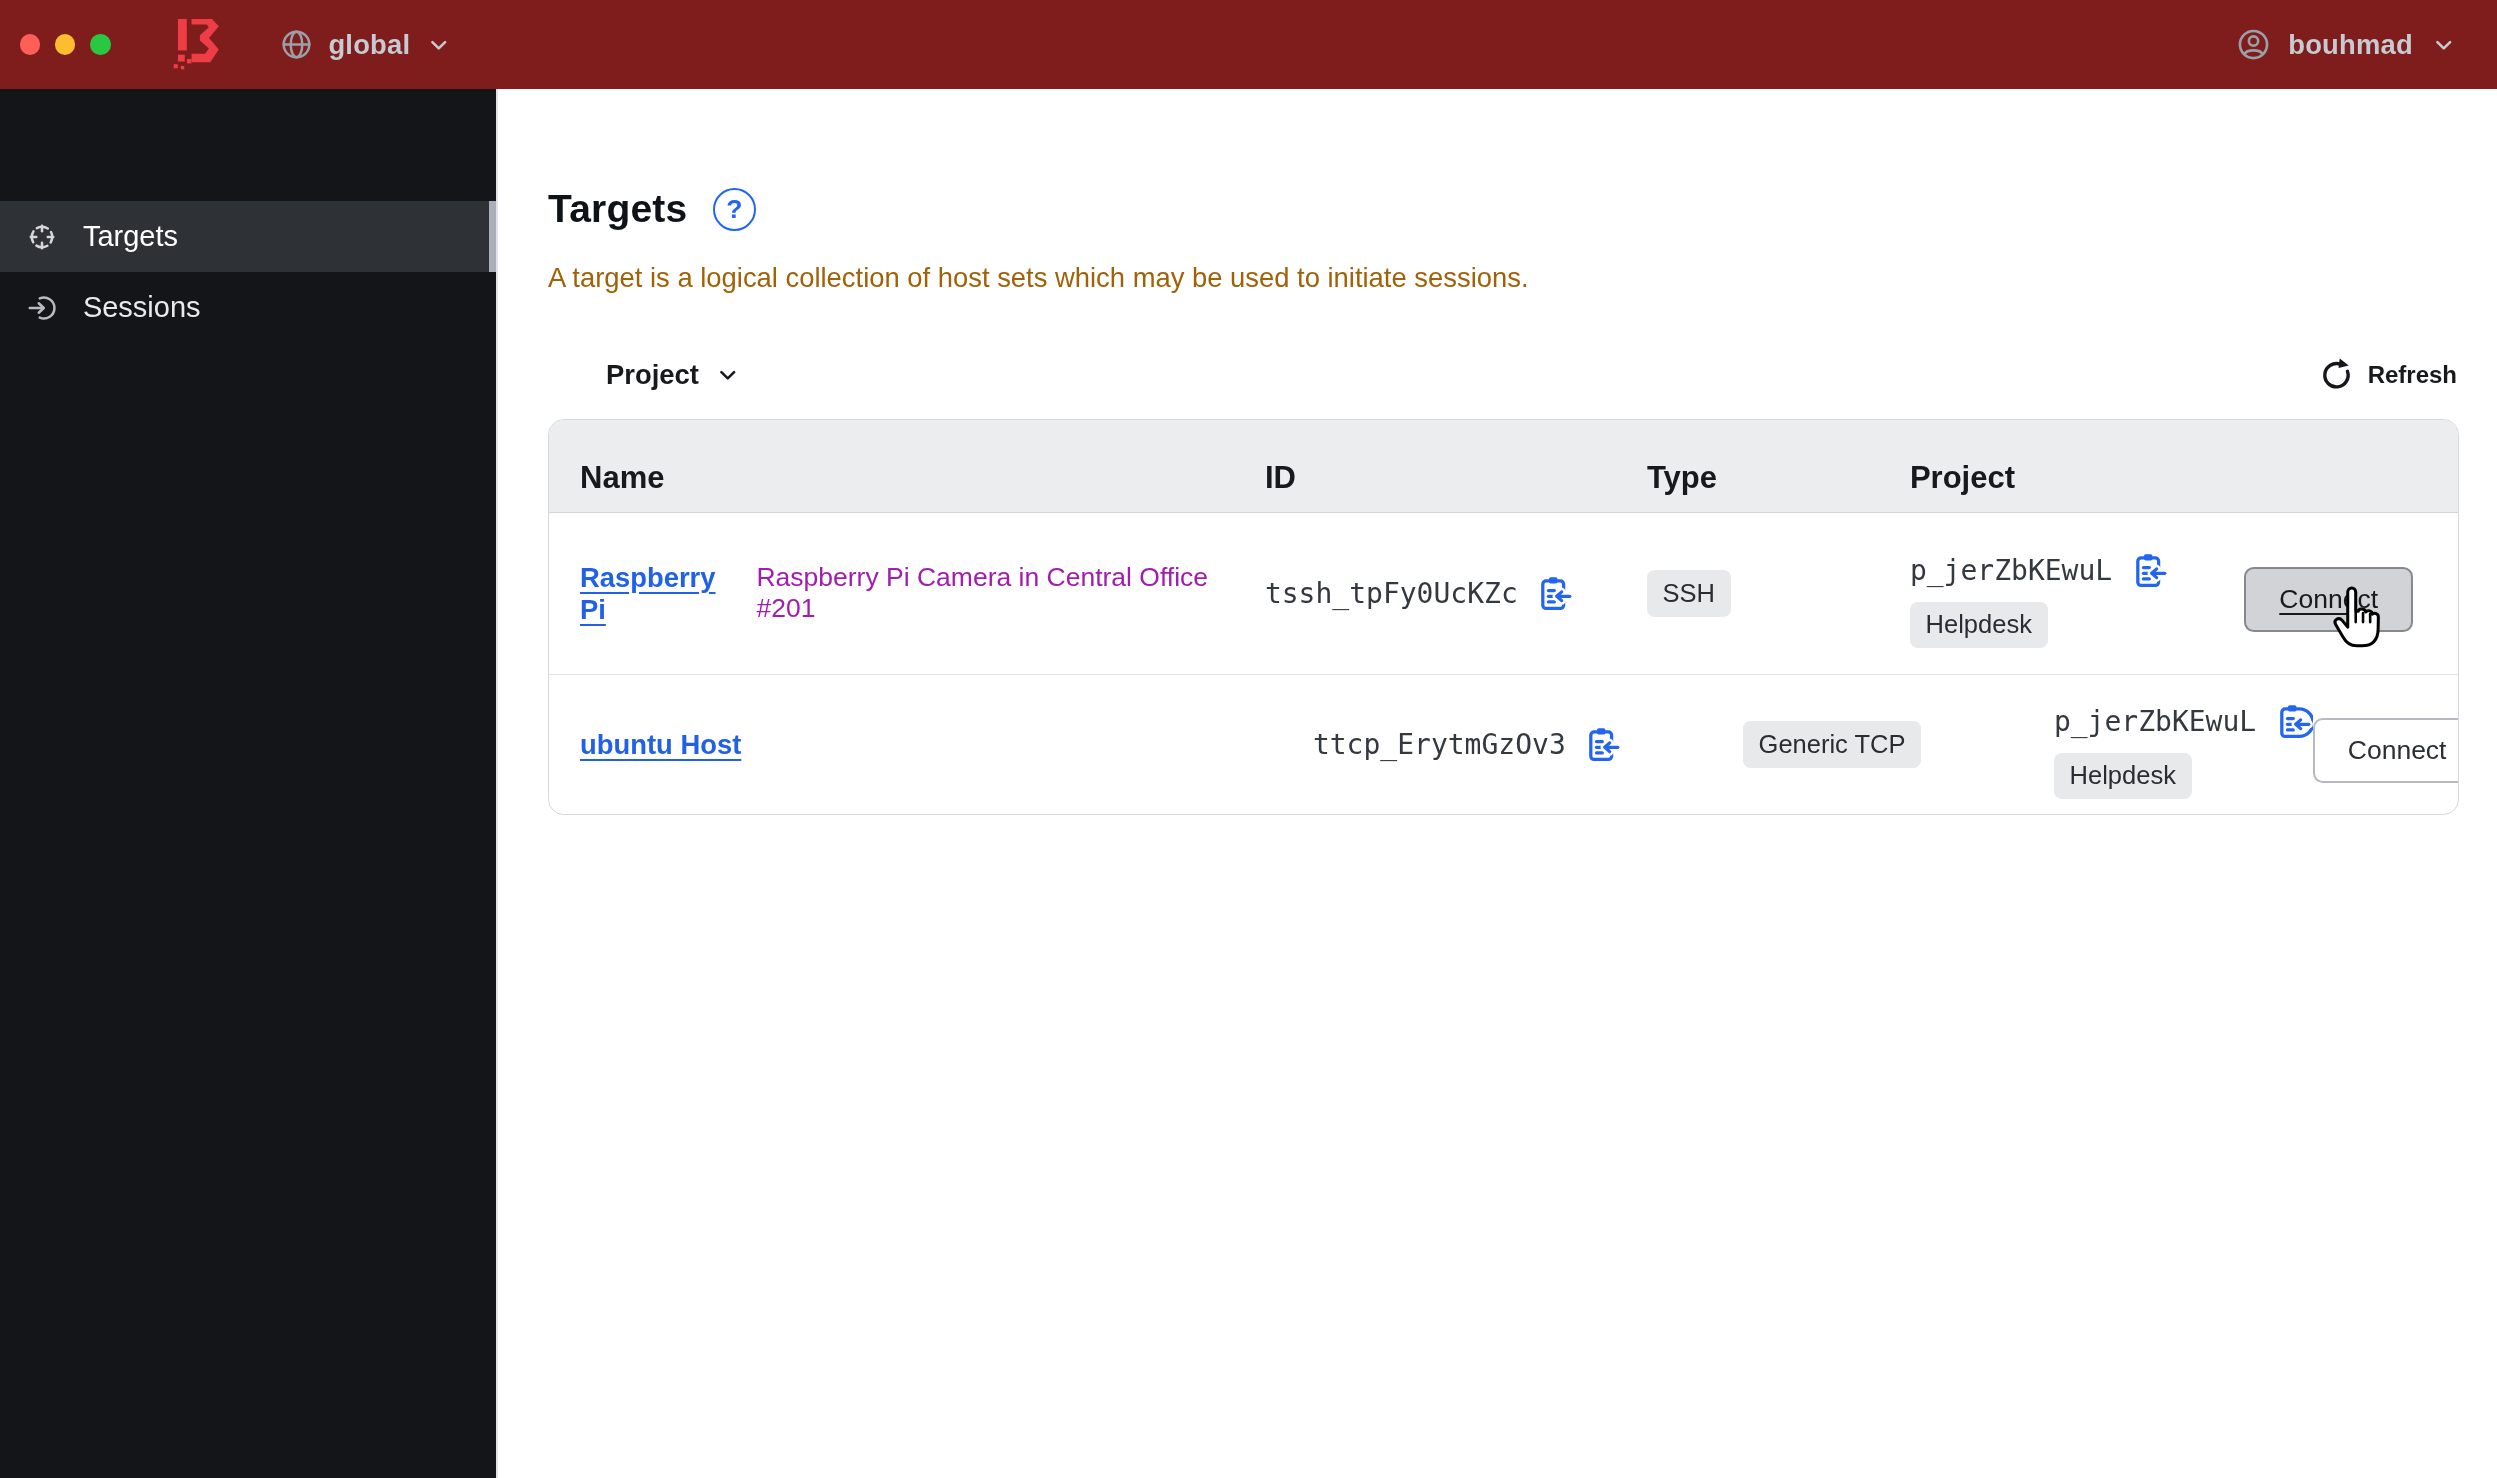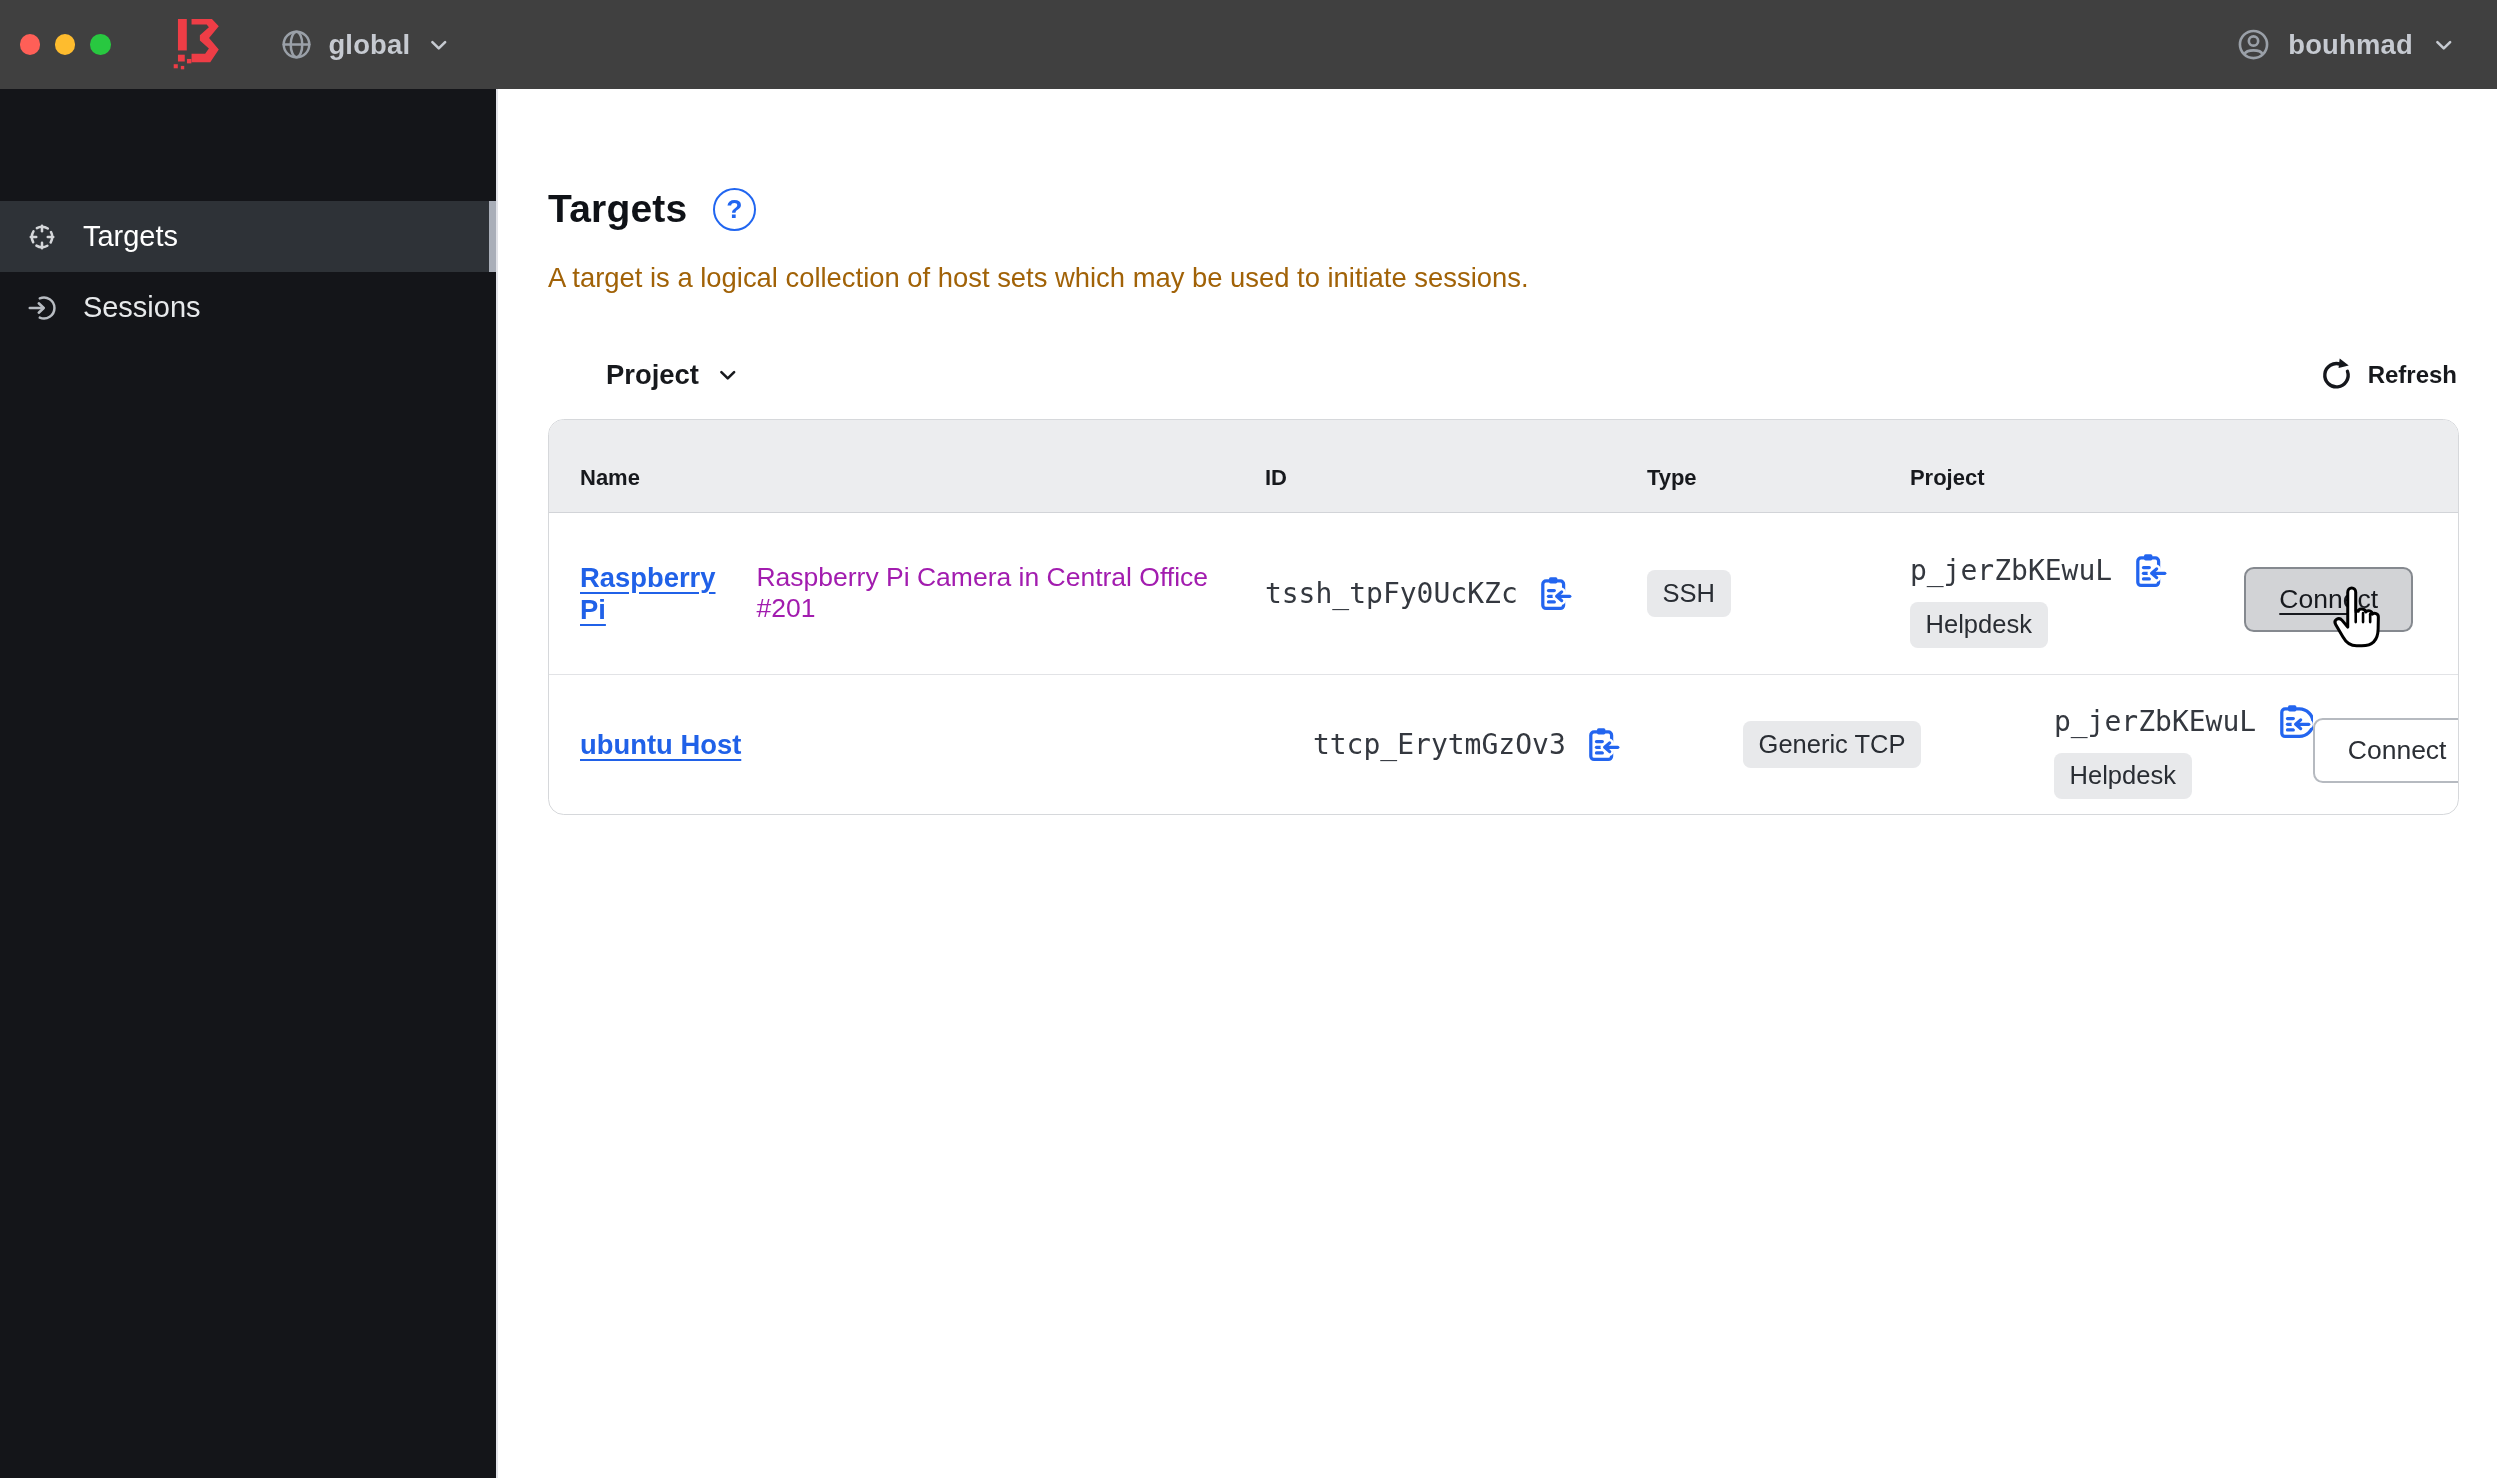--- a/index.html
+++ b/index.html
@@ -1,21 +1,21 @@
 <!DOCTYPE html>
 <html><head>
 <meta charset="utf-8">
 <style>
   * { margin:0; padding:0; box-sizing:border-box; }
   html,body { background:#ffffff; }
   body { font-family:"Liberation Sans","DejaVu Sans",sans-serif; }
   .screen { position:relative; width:2497px; height:1478px; overflow:hidden; background:#ffffff; }
 
   
-  .titlebar { position:absolute; left:0; top:0; width:2497px; height:89px; background:#404040;
+  .titlebar { position:absolute; left:0; top:0; width:2497px; height:89px; background:#7f1d1d;
               display:flex; align-items:center; }
   .lights { display:flex; gap:14.7px; margin-left:19.6px; }
   .light { width:20.6px; height:20.6px; border-radius:50%; }
   .light.red{ background:#ff5f57; } .light.yellow{ background:#febc2e; } .light.green{ background:#28c840; }
   .logo { margin-left:61px; width:51px; height:65px; }
   .scope { display:flex; align-items:center; gap:15.7px; margin-left:57px; cursor:default; }
   .scope-label, .user-label { color:#c6cad1; font-size:27.4px; font-weight:600; letter-spacing:0.2px; }
   .tb-spacer { flex:1; }
   .user { display:flex; align-items:center; gap:17.6px; margin-right:41px; }
   .chev { width:25.5px; height:25.5px; }
@@ -42,21 +42,21 @@
              display:flex; align-items:center; justify-content:space-between; }
   .filter-dd { display:flex; align-items:center; gap:15.7px; margin-left:58px; font-size:27.4px; font-weight:700; color:#17191d; cursor:default; }
   .refresh { display:flex; align-items:center; gap:13.7px; font-size:24px; font-weight:700; color:#17191d; cursor:default; }
   .refresh svg { width:35px; height:35px; }
 
   
   .table { position:absolute; left:47px; top:330px; width:1911px; border:1px solid #d6d8db; border-radius:15.7px;
            background:#ffffff; overflow:hidden; }
   .t-head { display:grid; grid-template-columns:712px 382px 263px 1fr; align-items:center; height:93px;
             background:#ecedef; border-bottom:1px solid #d2d4d8; }
-  .t-head > div { font-size:22px; font-weight:700; color:#17191d; padding-left:3.9px;margin-top:24px; }
+  .t-head > div { font-size:31px; font-weight:700; color:#17191d; padding-left:3.9px;margin-top:24px; }
   .t-head > div:first-child { padding-left:31px; }
   .t-row { display:grid; grid-template-columns:712px 382px 263px 1fr; align-items:center; }
   .t-row + .t-row { border-top:1px solid #e2e3e6; }
   .row-1 { height:161px; } .row-2 { height:140px;gap:48px; }
   .cell { padding-left:3.9px; } .cell.name { padding-left:31px; }
 
   .name-stack { display:flex; flex-direction:row; gap:11.8px; }
   a.t-link { font-size:27.4px; font-weight:700; color:#2061e8; text-decoration:underline; text-underline-offset:4.9px; cursor:pointer; }
   .t-sub { font-size:26.5px; color:#a21caf; }
   .t-sub:empty { display:none; }

